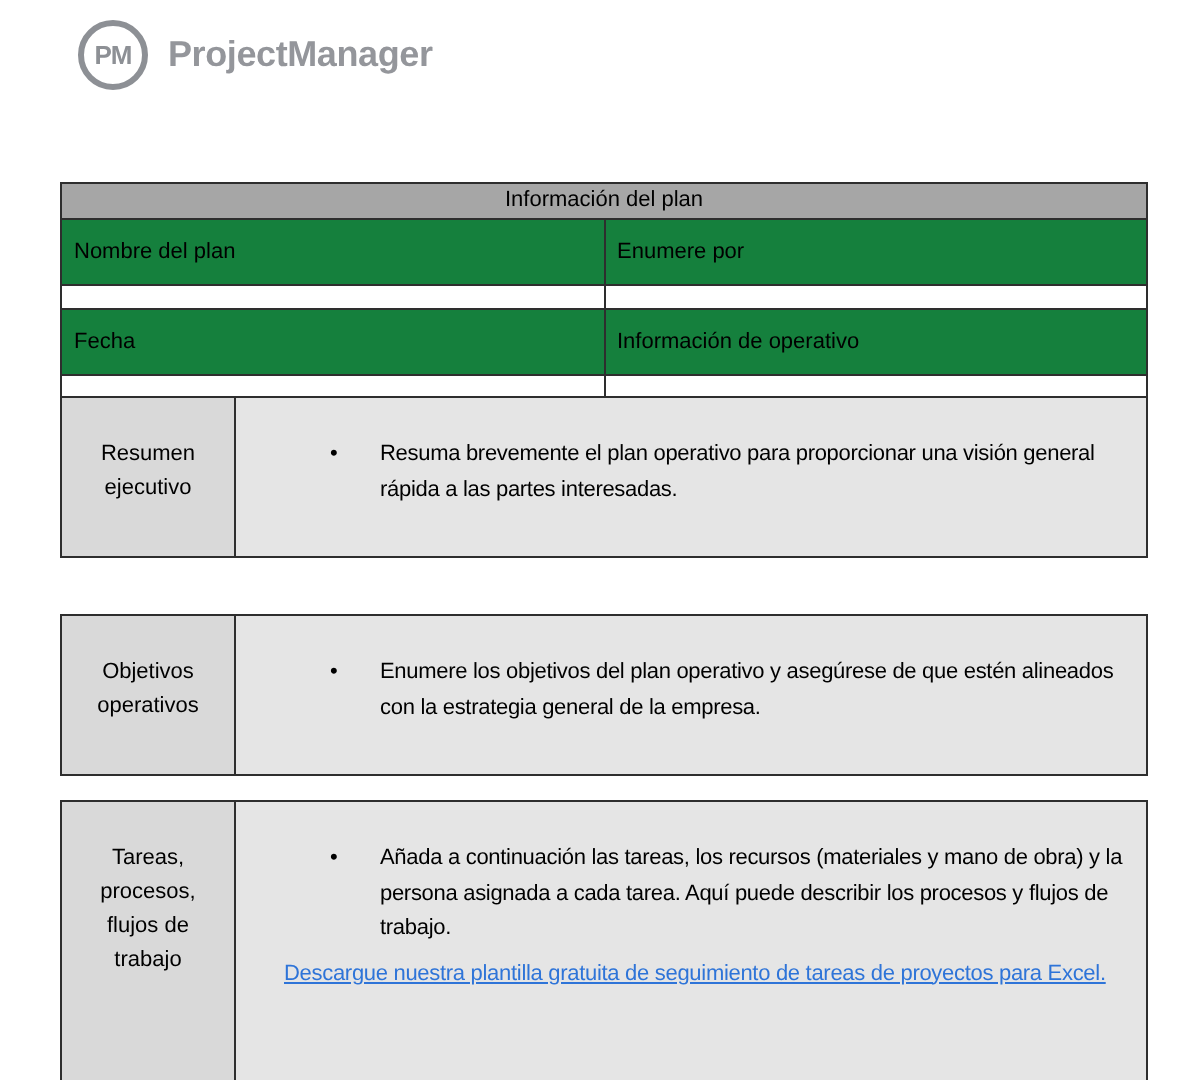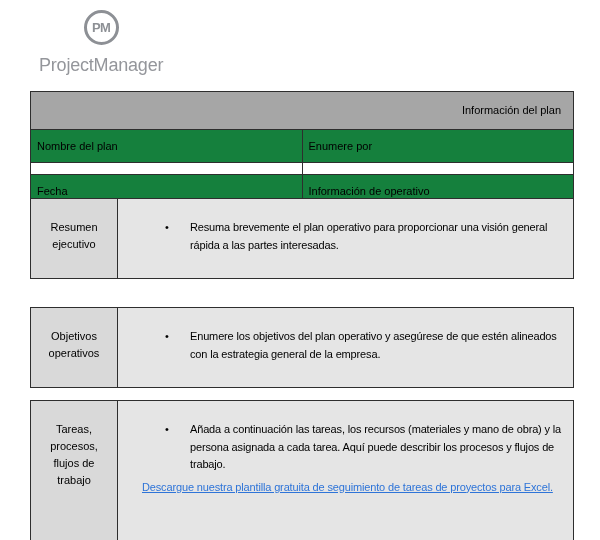--- a/index.html
+++ b/index.html
@@ -8,33 +8,33 @@
     width: 600px; height: 540px;
     background: #ffffff;
     font-family: "Liberation Sans", sans-serif;
     color: #000000;
   }
   .page { position: relative; width: 600px; height: 540px; overflow: hidden; }
 
   
   .brand {
     position: absolute; top: 10px; left: 39px;
-    display: flex; align-items: center; gap: 10px; flex-direction: column;
+    display: flex; align-items: center; gap: 10px;
   }
   .brand-mark {
     width: 35px; height: 35px;
     border: 3px solid #8d9095; border-radius: 50%;
     display: flex; align-items: center; justify-content: center;
     flex: none;
   }
   .brand-monogram {
     font-size: 13px; font-weight: 700; color: #8d9095; letter-spacing: -0.5px;
   }
   .brand-name {
-    font-size: 18px; font-weight: 400; color: #94969b; letter-spacing: -0.2px;
+    font-size: 18px; font-weight: 700; color: #94969b; letter-spacing: -0.2px;
   }
 
   
   .doc-title {
     position: absolute; top: 60px; left: 30px; width: 544px;
     margin: 0; text-align: center;
     font-size: 15px; font-weight: 700; color: #000;
   }
 
   
@@ -42,22 +42,22 @@
     position: absolute; top: 91px; left: 30px; width: 544px;
     border-collapse: collapse; table-layout: fixed;
     font-size: 11px; line-height: 13px;
   }
   .info-table td {
     border: 1px solid #2e2e2e;
     padding: 0 4px 0 6px;
     overflow: hidden;
   }
   .info-table td.th {
-    background: #a6a6a6; text-align: right;
-    height: 14px; padding: 12px;
+    background: #a6a6a6; text-align: center;
+    height: 14px; padding: 2px;
   }
   .info-table tr.label-row td { background: #15803d; height: 33px; }
   .info-table tr.empty-row td { background: #ffffff; height: 12px; }
 
   
   .block {
     position: absolute; left: 30px; width: 544px;
     border: 1px solid #2e2e2e;
     display: flex; background: #e5e5e5;
   }

